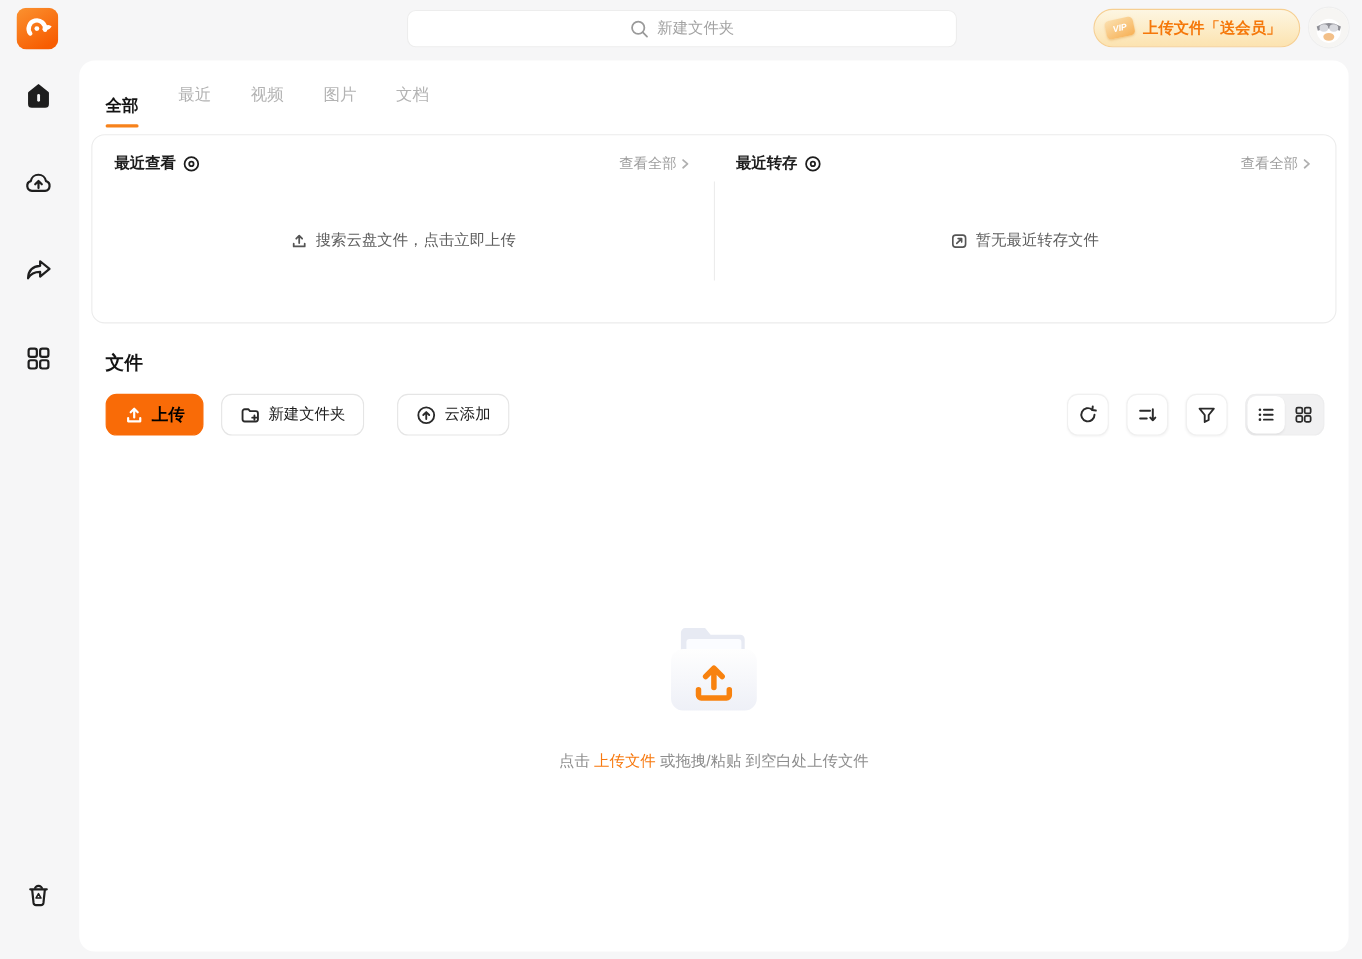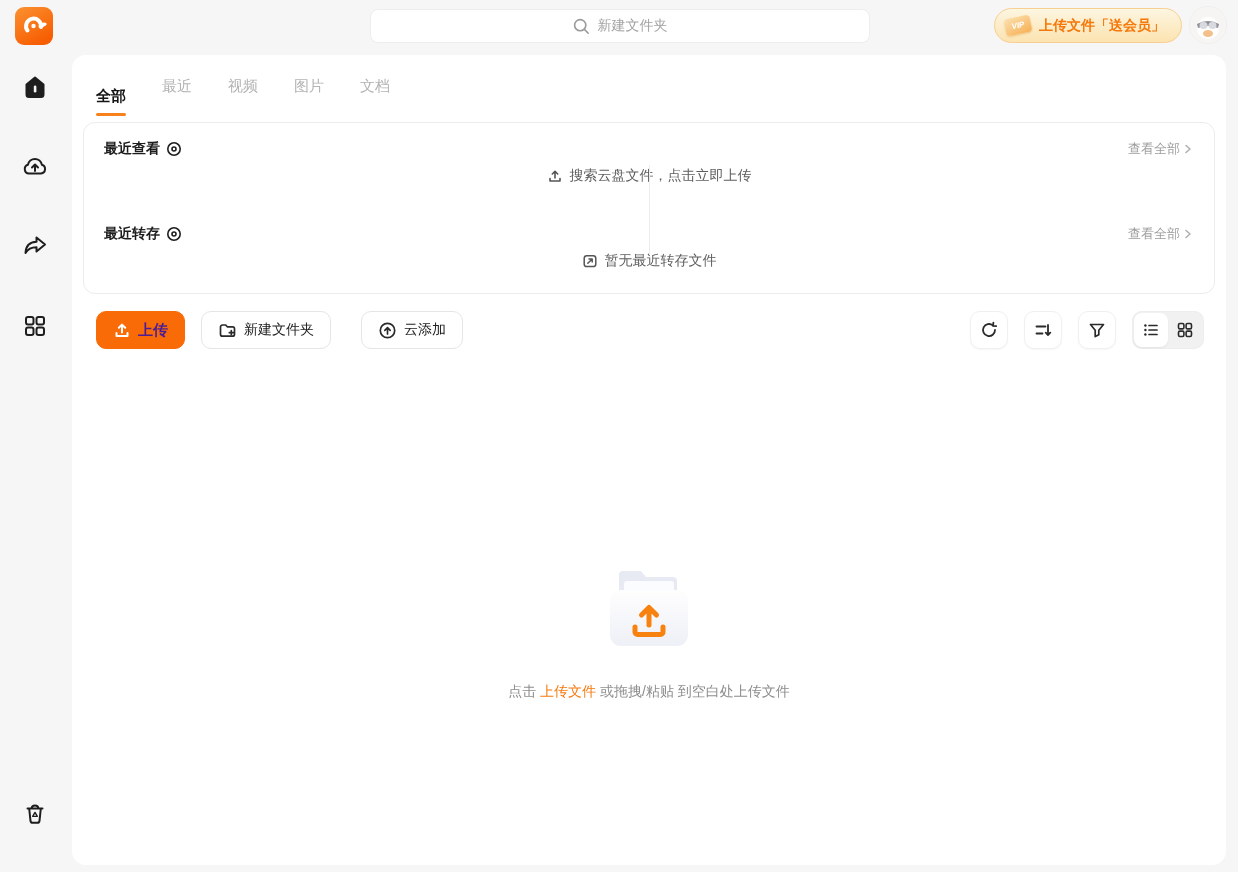--- a/index.html
+++ b/index.html
@@ -46,36 +46,36 @@
   .tabs { display:flex; gap:36px; padding:22px 0 0 24px; }
   .tab { font-size:15px; color:#b3b3b3; cursor:pointer; position:relative; padding-bottom:12px; }
   .tab.active { color:#141414; font-weight:bold;margin-top:10px; }
   .tab.active::after {
     content:""; position:absolute; left:0; right:0; bottom:2px; height:3px;
     border-radius:2px; background:#f7821b;
   }
   .recent-panel {
     margin:4px 11px 0 11px; height:172px;
     border:1px solid #ececec; border-radius:12px;
-    display:flex; align-items:stretch; position:relative;flex-direction:column;
+    display:flex; align-items:stretch; position:relative;
   }
   .half { flex:1; display:flex; flex-direction:column; padding:17px 20px 14px 20px; }
   .half-head { display:flex; align-items:center; }
   .half-title { font-size:14px; font-weight:bold; color:#1d1d1d; display:flex; align-items:center; gap:6px; }
   .view-all { margin-left:auto; color:#9d9d9d; font-size:13px; display:flex; align-items:center; gap:2px; cursor:pointer;text-align:right; }
   .half-empty { flex:1; display:flex; align-items:center; justify-content:center; gap:7px; color:#5e5e5e; font-size:14px; }
   .vdivider { position:absolute; left:50%; top:42px; bottom:38px; width:1px; background:#ececec; }
   .files-head { margin:24px 24px 0 24px; font-size:17px; font-weight:bold; color:#141414; }
   .actions { display:flex; align-items:center; margin:17px 22px 0 24px; gap:16px; }
   .btn {
     height:38px; border-radius:10px; border:1px solid #e5e5e5; background:#fff;
     display:flex; align-items:center; gap:7px; padding:0 16px;
     font-size:14px; color:#202020; cursor:pointer;
   }
-  .btn.primary { background:#f96b07; border-color:#f96b07; color:#4c1d95; font-weight:bold; font-size:15px; }
+  .btn.primary { background:#f96b07; border-color:#f96b07; color:#000000; font-weight:bold; font-size:15px; }
   .tools { margin-left:auto; display:flex; align-items:center; gap:16px; }
   .toolbtn {
     width:38px; height:38px; border-radius:10px; background:#fff; border:1px solid #f0f0f0;
     box-shadow:0 1px 2px rgba(0,0,0,.04);
     display:flex; align-items:center; justify-content:center; cursor:pointer;
   }
   .viewtoggle {
     width:72px; height:38px; border-radius:10px; background:#f1f1f2;
     display:flex; align-items:center; padding:2px; box-shadow:inset 0 0 0 1px #ededee;
   }
@@ -239,20 +239,21 @@
           <svg width="16" height="16" viewBox="0 0 16 16">
               <rect x="2.2" y="2.8" width="11.6" height="10.8" rx="2.6" fill="none" stroke="#555" stroke-width="1.5"></rect>
               <path d="M5.8 10.2 L10 6.2 M7 5.9 h3.2 v3.2" fill="none" stroke="#555" stroke-width="1.5" stroke-linecap="round" stroke-linejoin="round"></path>
             </svg>
         </span>
         <span>暂无最近转存文件</span>
       </div>
     </div>
   </div>
 
+  <div class="files-head">文件</div>
 
   <div class="actions">
     <button class="btn primary">
       <span>
         <svg width="18" height="18" viewBox="0 0 18 18">
             <path d="M3.5 12 v3 h11 v-3" fill="none" stroke="#fff" stroke-width="2" stroke-linecap="round" stroke-linejoin="round"></path>
             <path d="M9 11.5 V3.8 M5.8 6.8 L9 3.6 L12.2 6.8" fill="none" stroke="#fff" stroke-width="2" stroke-linecap="round" stroke-linejoin="round"></path>
           </svg>
       </span>
       <span>上传</span>

